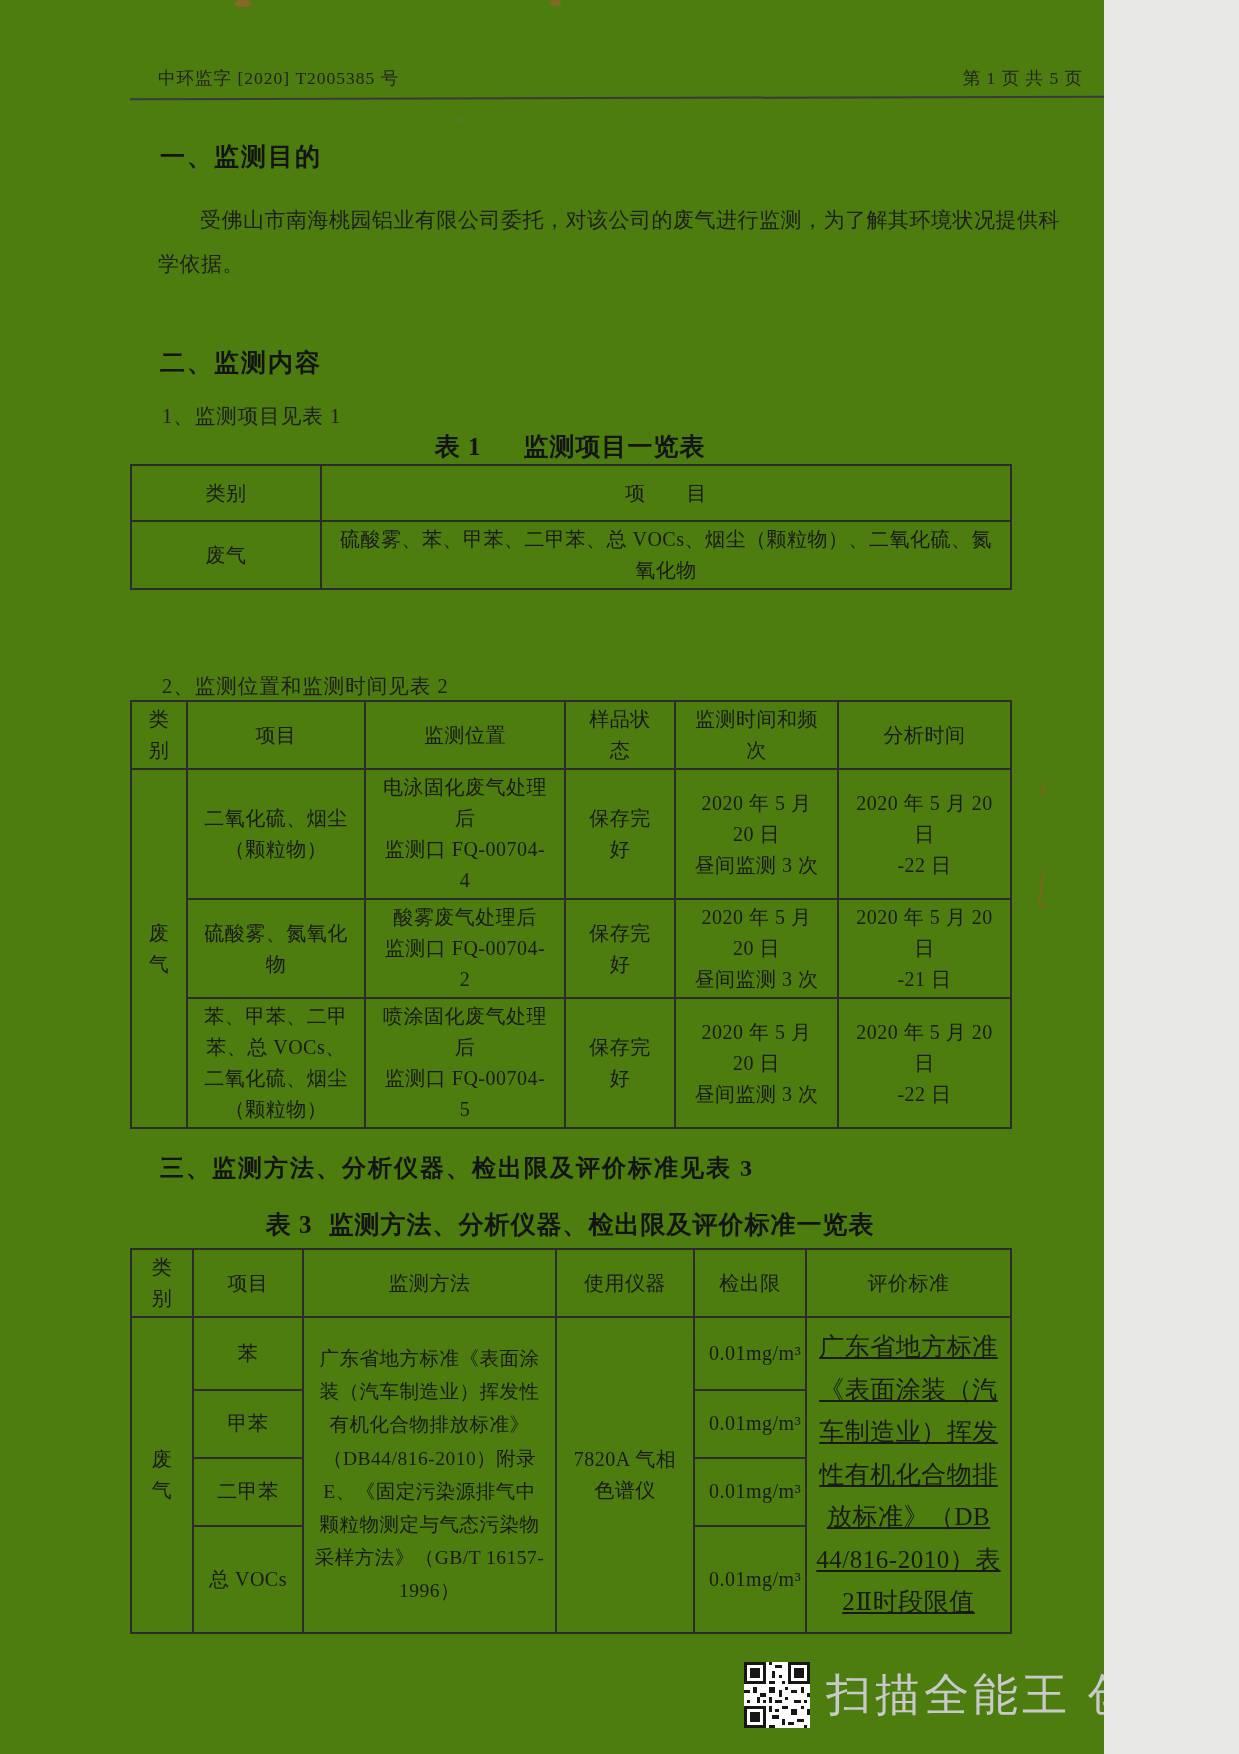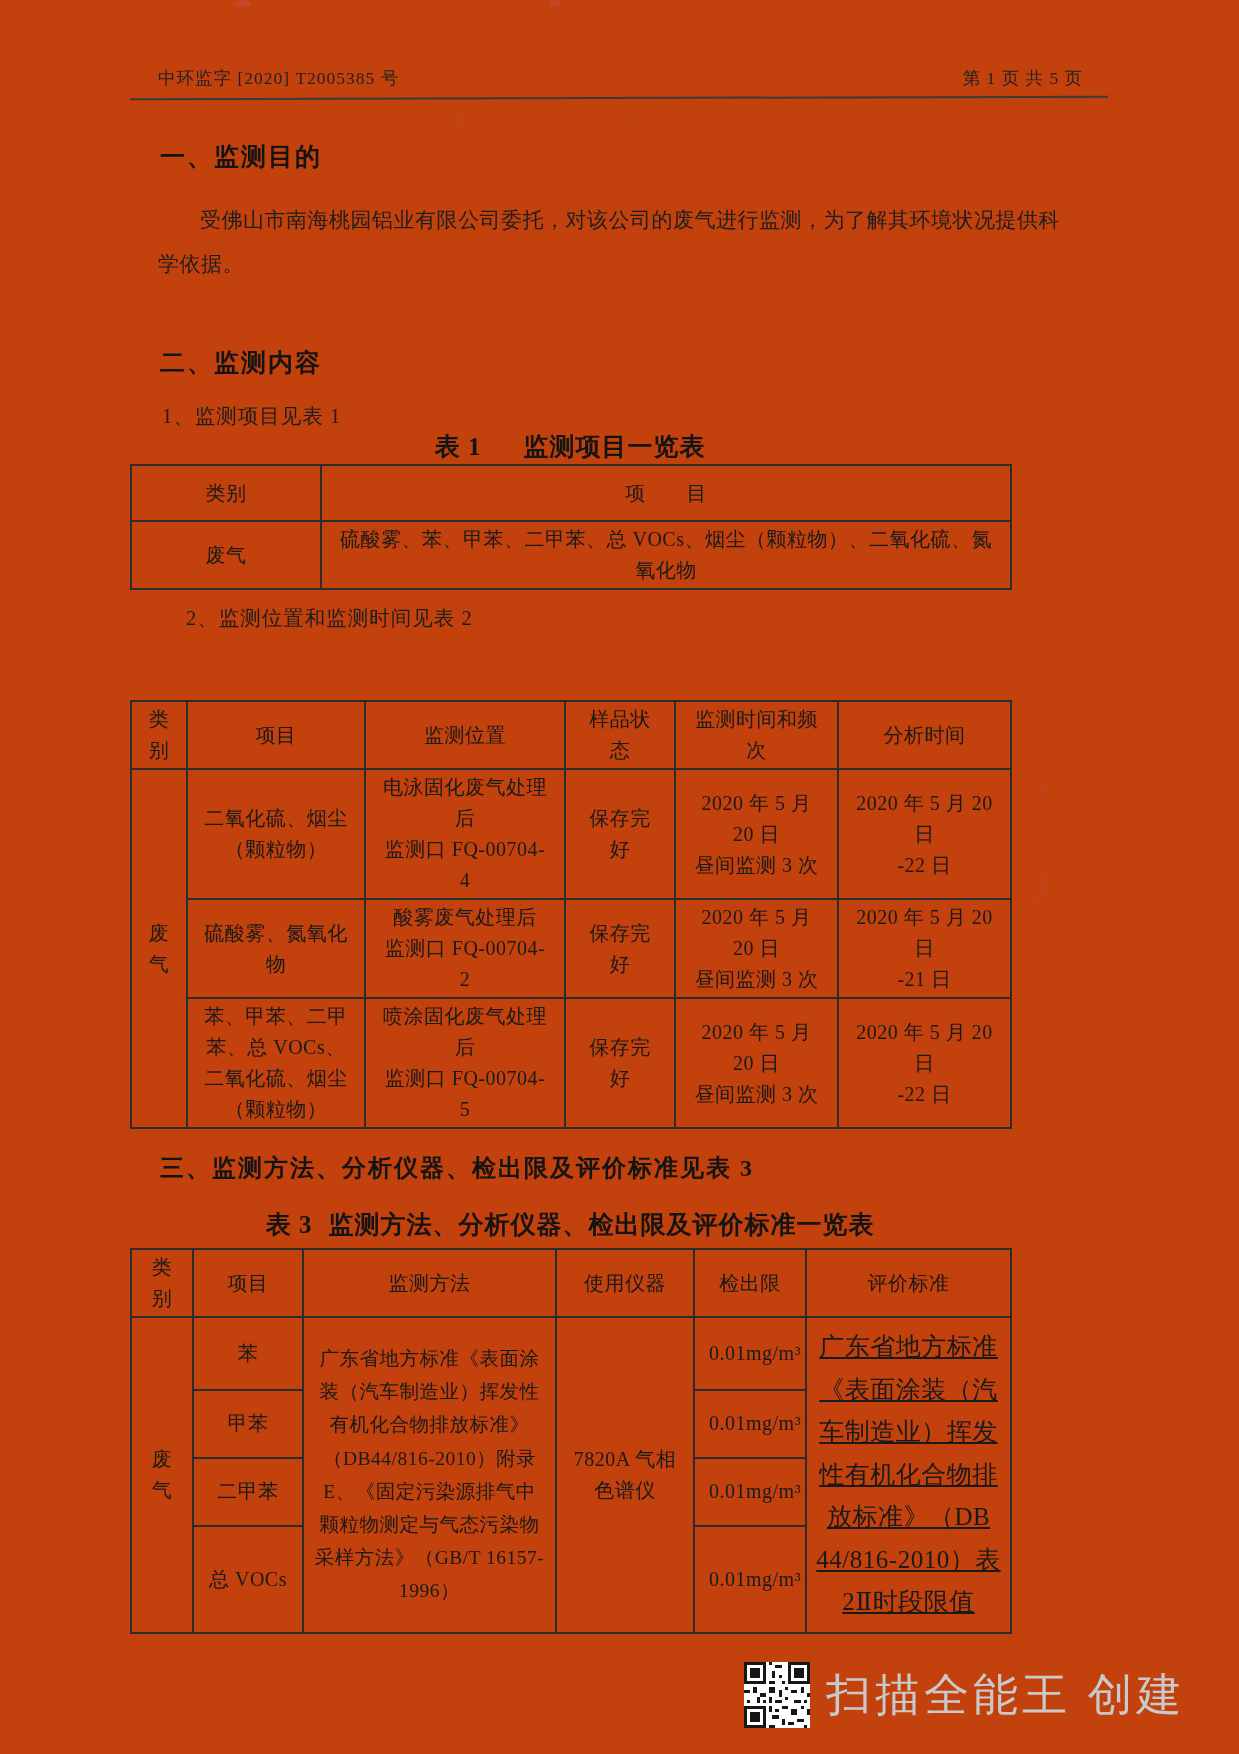--- a/index.html
+++ b/index.html
@@ -1,19 +1,19 @@
 <!DOCTYPE html>
 <html><head>
 <meta charset="utf-8">
 <style>
   html,body{margin:0;padding:0;background:#e8e8e6;}
   .page{
     position:relative;
-    width:1239px;height:1754px;
-    background:#c2410c;
+    width:1104px;height:1754px;
+    background:#4d7c0f;
     font-family:"Liberation Serif","DejaVu Serif",serif;
     color:#1c1c1c;
     overflow:hidden;
   }
   
   .hdr{
     position:absolute;left:130px;top:66px;width:975px;
     display:flex;justify-content:space-between;align-items:baseline;
     box-sizing:border-box;padding:0 22px 0 28px;
     font-size:17.5px;letter-spacing:1px;color:#222;
@@ -33,21 +33,21 @@
   .s3-title{top:1152px;font-size:24px;}
   .para{
     position:absolute;left:158px;top:198px;width:912px;
     font-size:21px;line-height:44px;text-indent:2em;letter-spacing:0.5px;color:#1e1e1e;
   }
   .sub-item{
     position:absolute;left:162px;
     font-size:20.5px;letter-spacing:1px;color:#1e1e1e;
   }
   .item1{top:402px;}
-  .item2{top:604px;margin-left:24px;}
+  .item2{top:672px;}
   .tbl-caption{
     position:absolute;left:130px;width:880px;
     text-align:center;font-weight:bold;font-size:25px;letter-spacing:1px;color:#141414;
   }
   .cap1{top:430px;}
   .cap2{top:672px;}
   .cap3{top:1208px;}
   .cap-gap-lg{display:inline-block;width:42px;}
   .cap-gap-md{display:inline-block;width:30px;}
   .cap-gap-sm{display:inline-block;width:16px;}

